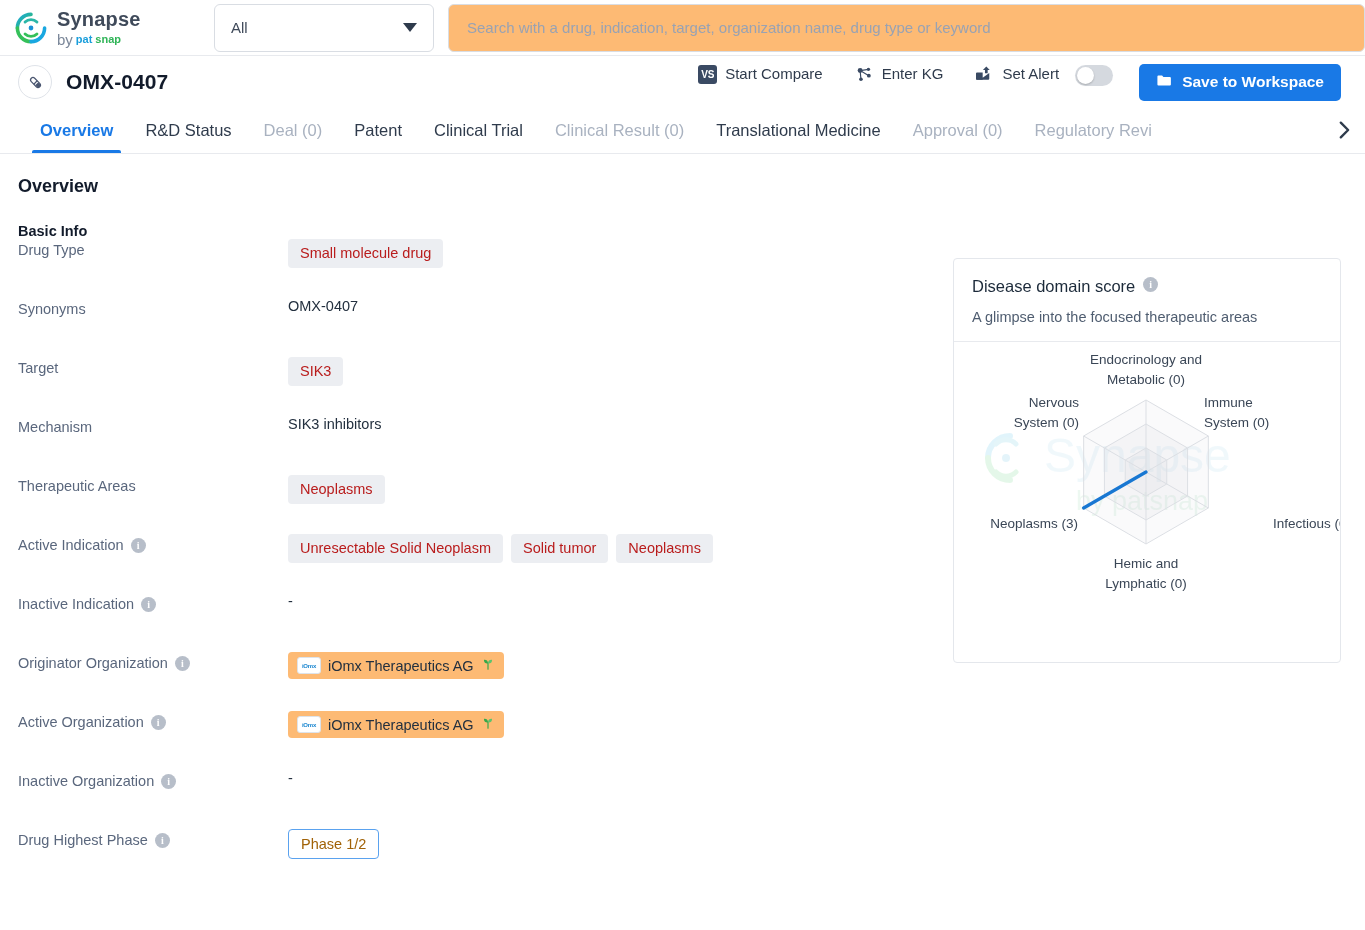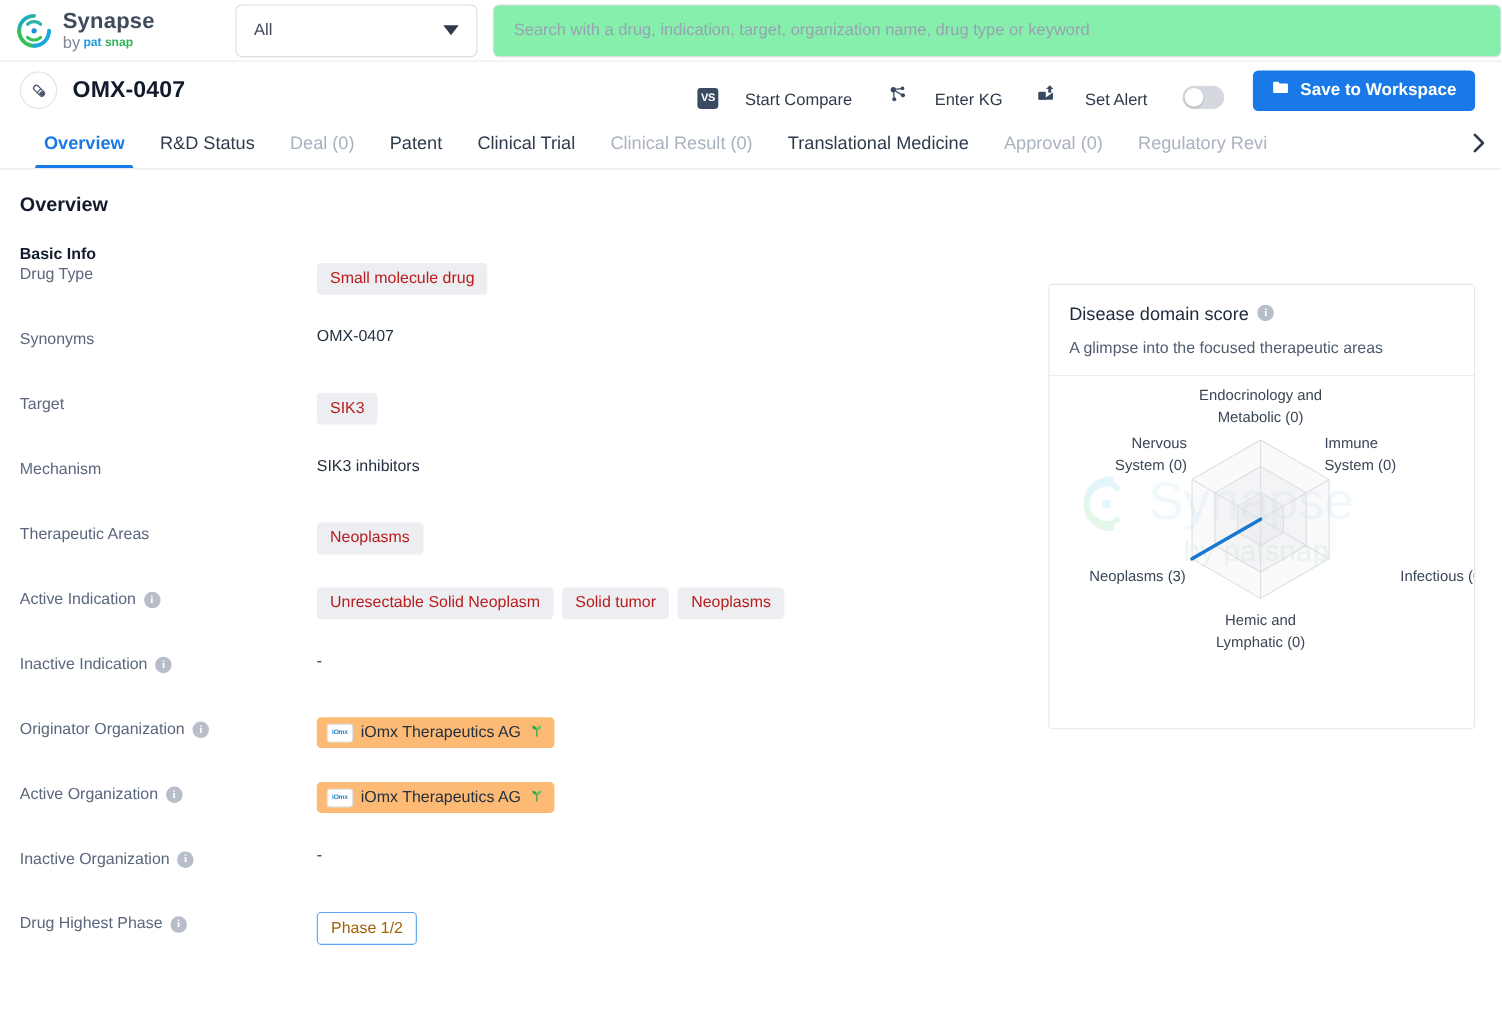--- a/index.html
+++ b/index.html
@@ -38,42 +38,42 @@
     margin-left: 4px;
   }
   .caret { width: 0; height: 0; border-left: 7px solid transparent; border-right: 7px solid transparent; border-top: 9px solid #2f3b4c; }
 
   .search-wrap { flex: 1; margin-left: 14px; margin-right: 0; }
   .search-input {
     width: 100%; height: 48px;
     border: 1px solid #d9dde3; border-radius: 6px;
     padding: 0 18px; font-size: 15px; color: #2f3b4c;
     font-family: "Liberation Sans", sans-serif;
-    outline: none; background: #86efac;
+    outline: none; background: #fdba74;
   }
   .search-input::placeholder { color: #98a2b3; }
 
   
   .pagehead {
     height: 52px;
     display: flex; align-items: center;
     padding: 0 24px 0 18px;
     position: relative;
   }
   .drug-id { display: flex; align-items: center; gap: 14px; }
   .pill-circle {
     width: 34px; height: 34px; border-radius: 50%;
     border: 1px solid #dfe3e9; background: #fff;
     display: flex; align-items: center; justify-content: center;
   }
   .drug-title { font-size: 21px; font-weight: 700; color: #121b2b; letter-spacing: .1px; }
 
   .head-actions { margin-left: auto; display: flex; align-items: center; gap: 0; }
   .act {
-    display: flex; align-items: flex-end; gap: 24px;
+    display: flex; align-items: flex-start; gap: 8px;
     font-size: 15px; color: #2f3b4c; cursor: pointer;
     padding: 0 16px; height: 34px;
   }
   .vs-badge {
     width: 19px; height: 19px; border-radius: 3px;
     background: #3a4a63; color: #fff;
     font-size: 10px; font-weight: 700;
     display: flex; align-items: center; justify-content: center;
     letter-spacing: -.3px;
   }

